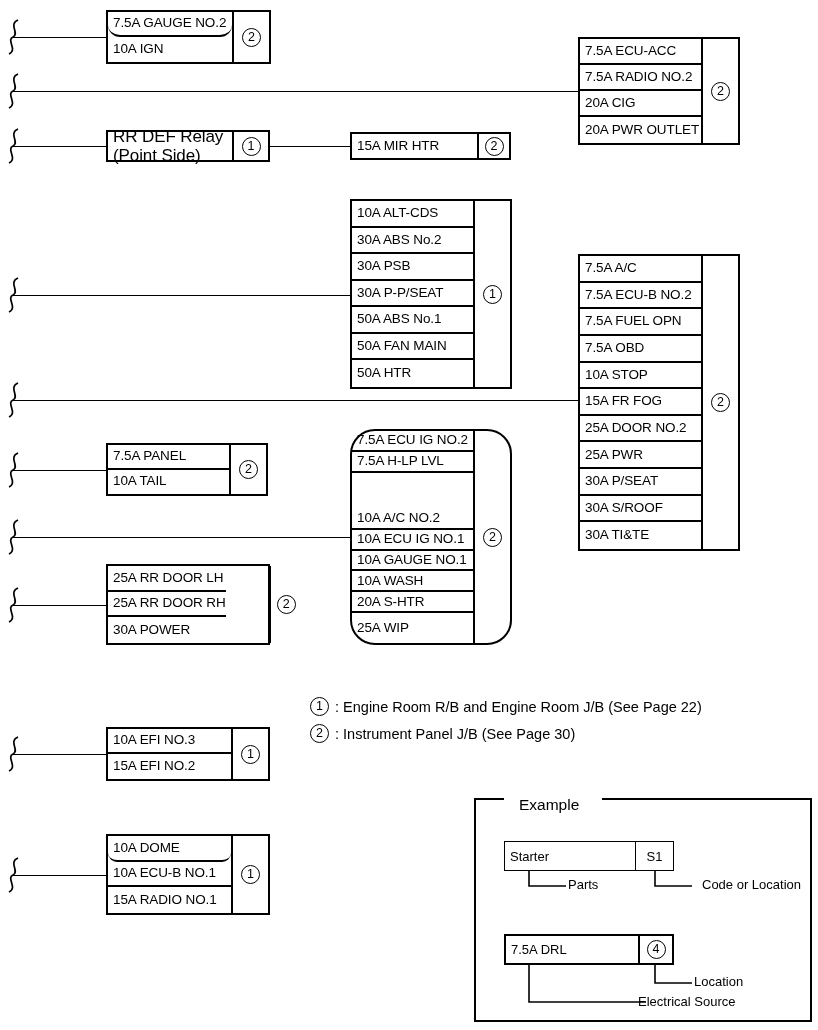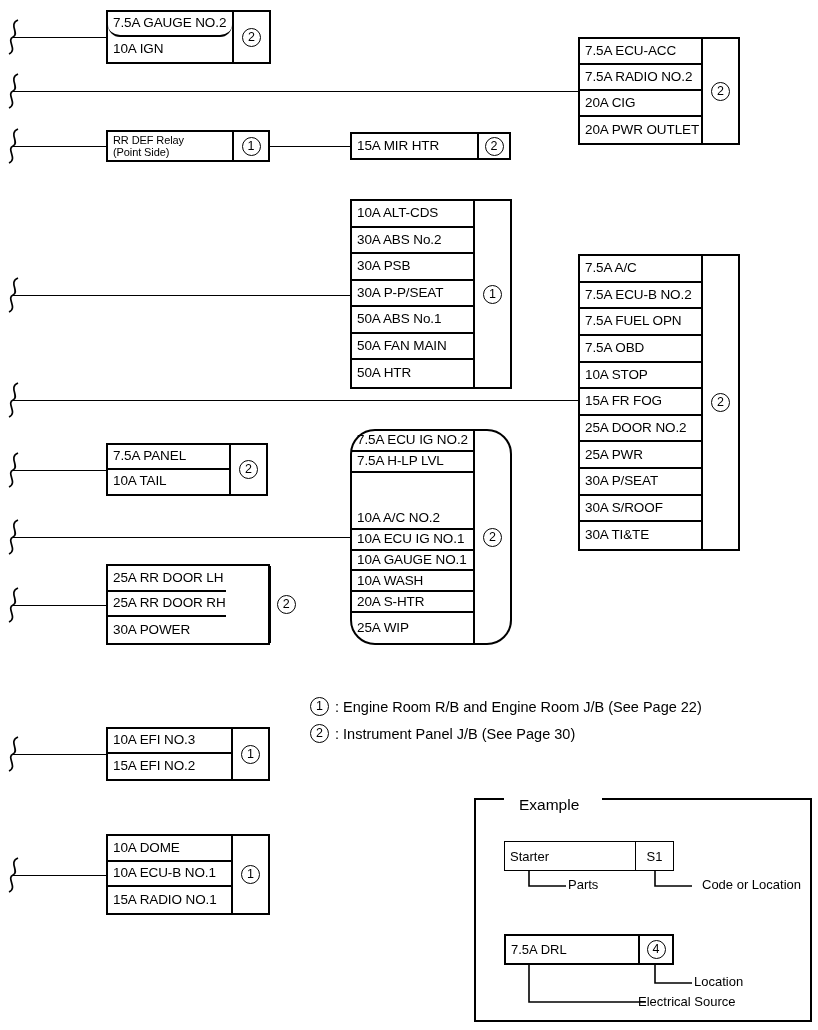--- a/index.html
+++ b/index.html
@@ -222,21 +222,21 @@
       <div class="fuse-row" style="height:26.5px;">20A CIG</div>
       <div class="fuse-row" style="height:26.5px;">20A PWR OUTLET</div>
     </div>
     <div class="loc-cell" style="width:37px;">
       <span class="circ">2</span>
     </div>
   </div>
 
   <div class="fuse-block" style="left:106px; top:130px; width:164px; height:32px;">
     <div class="fuse-rows">
-      <div class="fuse-row" style="height:100%; font-size:11px; line-height:1.12; align-items:center;">RR DEF Relay
+      <div class="fuse-row" style="height:100%; font-size:17px; line-height:1.12; align-items:center;">RR DEF Relay
 (Point Side)</div>
     </div>
     <div class="loc-cell" style="width:36px;">
       <span class="circ">1</span>
     </div>
   </div>
 
   <div class="fuse-block" style="left:350px; top:132px; width:161px; height:28px;">
     <div class="fuse-rows">
       <div class="fuse-row" style="height:100%;">15A MIR HTR</div>
@@ -322,21 +322,21 @@
       <div class="fuse-row" style="height:26.5px;">10A EFI NO.3</div>
       <div class="fuse-row" style="height:26.5px;">15A EFI NO.2</div>
     </div>
     <div class="loc-cell" style="width:37px;">
       <span class="circ">1</span>
     </div>
   </div>
 
   <div class="fuse-block" style="left:106px; top:834px; width:164px; height:81px;">
     <div class="fuse-rows">
-      <div class="fuse-row" style="height:26.6px;">10A DOME</div>
+      <div class="fuse-row" style="height:26.6px;border-radius:9px;">10A DOME</div>
       <div class="fuse-row" style="height:26.6px;">10A ECU-B NO.1</div>
       <div class="fuse-row" style="height:26.6px;">15A RADIO NO.1</div>
     </div>
     <div class="loc-cell" style="width:37px;">
       <span class="circ">1</span>
     </div>
   </div>
 
   <div class="legend-line" style="left:310px; top:697px;">
     <span class="circ">1</span>

